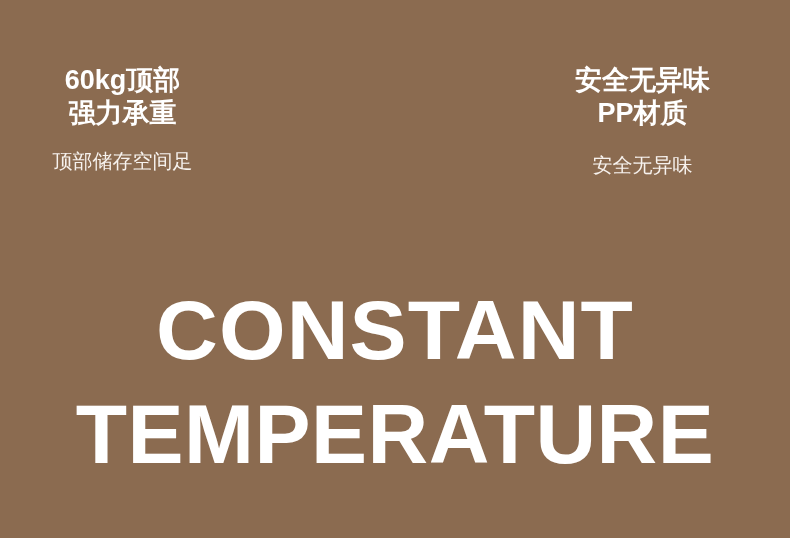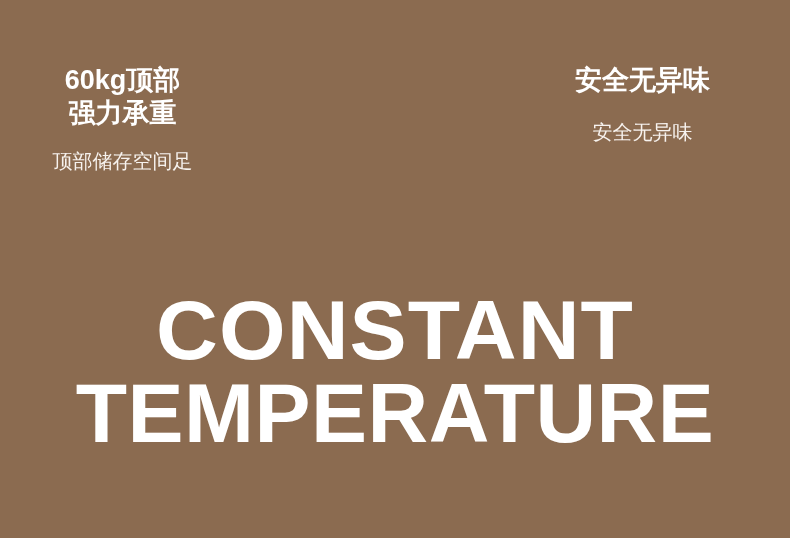--- a/index.html
+++ b/index.html
@@ -78,21 +78,21 @@
 
   .headline-line1 {
     top: 288px;
     font-size: 84px;
     letter-spacing: 1px;
     transform: scaleX(1.02);
     transform-origin: center top;
   }
 
   .headline-line2 {
-    top: 371px;
+    top: 392px;
     font-size: 84px;
     letter-spacing: 0.5px;
     transform: scaleX(1.0);
     transform-origin: center top;
   }
 </style>
 </head>
 <body>
 
 <div id="poster">
@@ -100,20 +100,21 @@
   <div class="features">
 
     <div class="feature-col col-left">
       <div class="feature-heading">60kg顶部</div>
       <div class="feature-heading">强力承重</div>
       <div class="feature-sub sub-second">顶部储存空间足</div>
     </div>
 
     <div class="feature-col col-right">
       <div class="feature-heading">安全无异味</div>
+      <div class="feature-heading">PP材质</div>
       <div class="feature-sub sub-first">安全无异味</div>
     </div>
 
   </div>
 
   <div class="headline headline-line1">CONSTANT</div>
   <div class="headline headline-line2">TEMPERATURE</div>
 
 </div>
 

